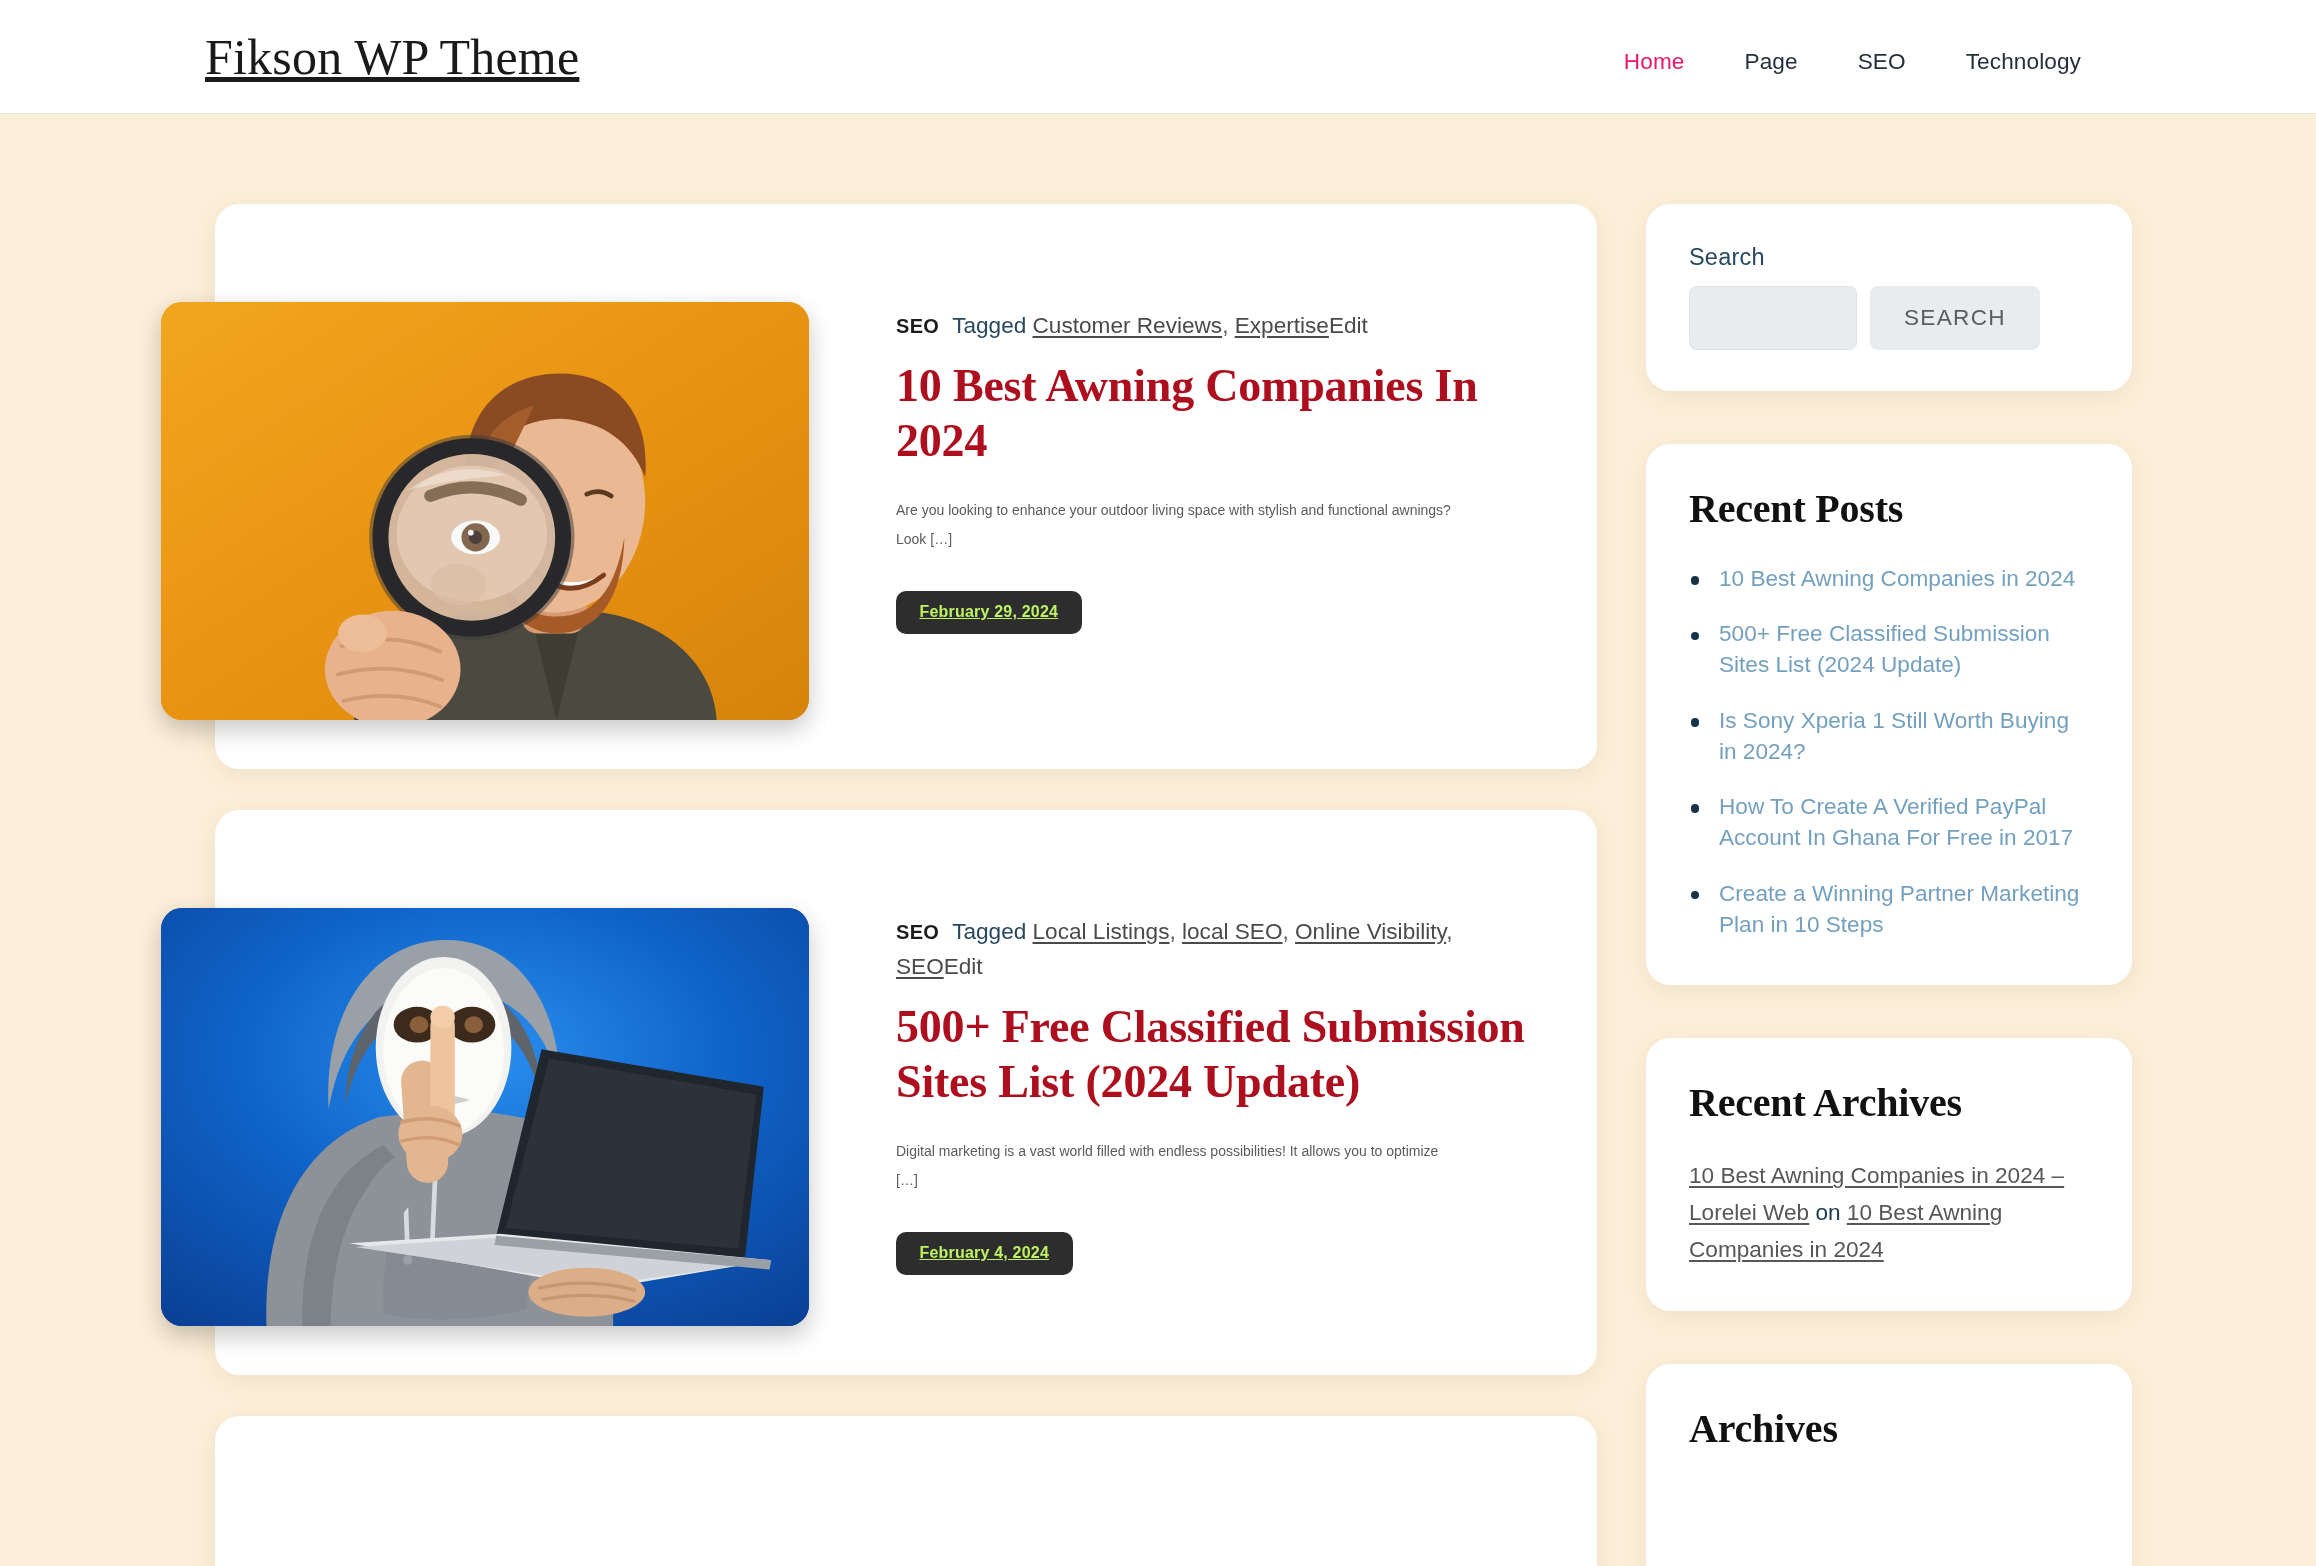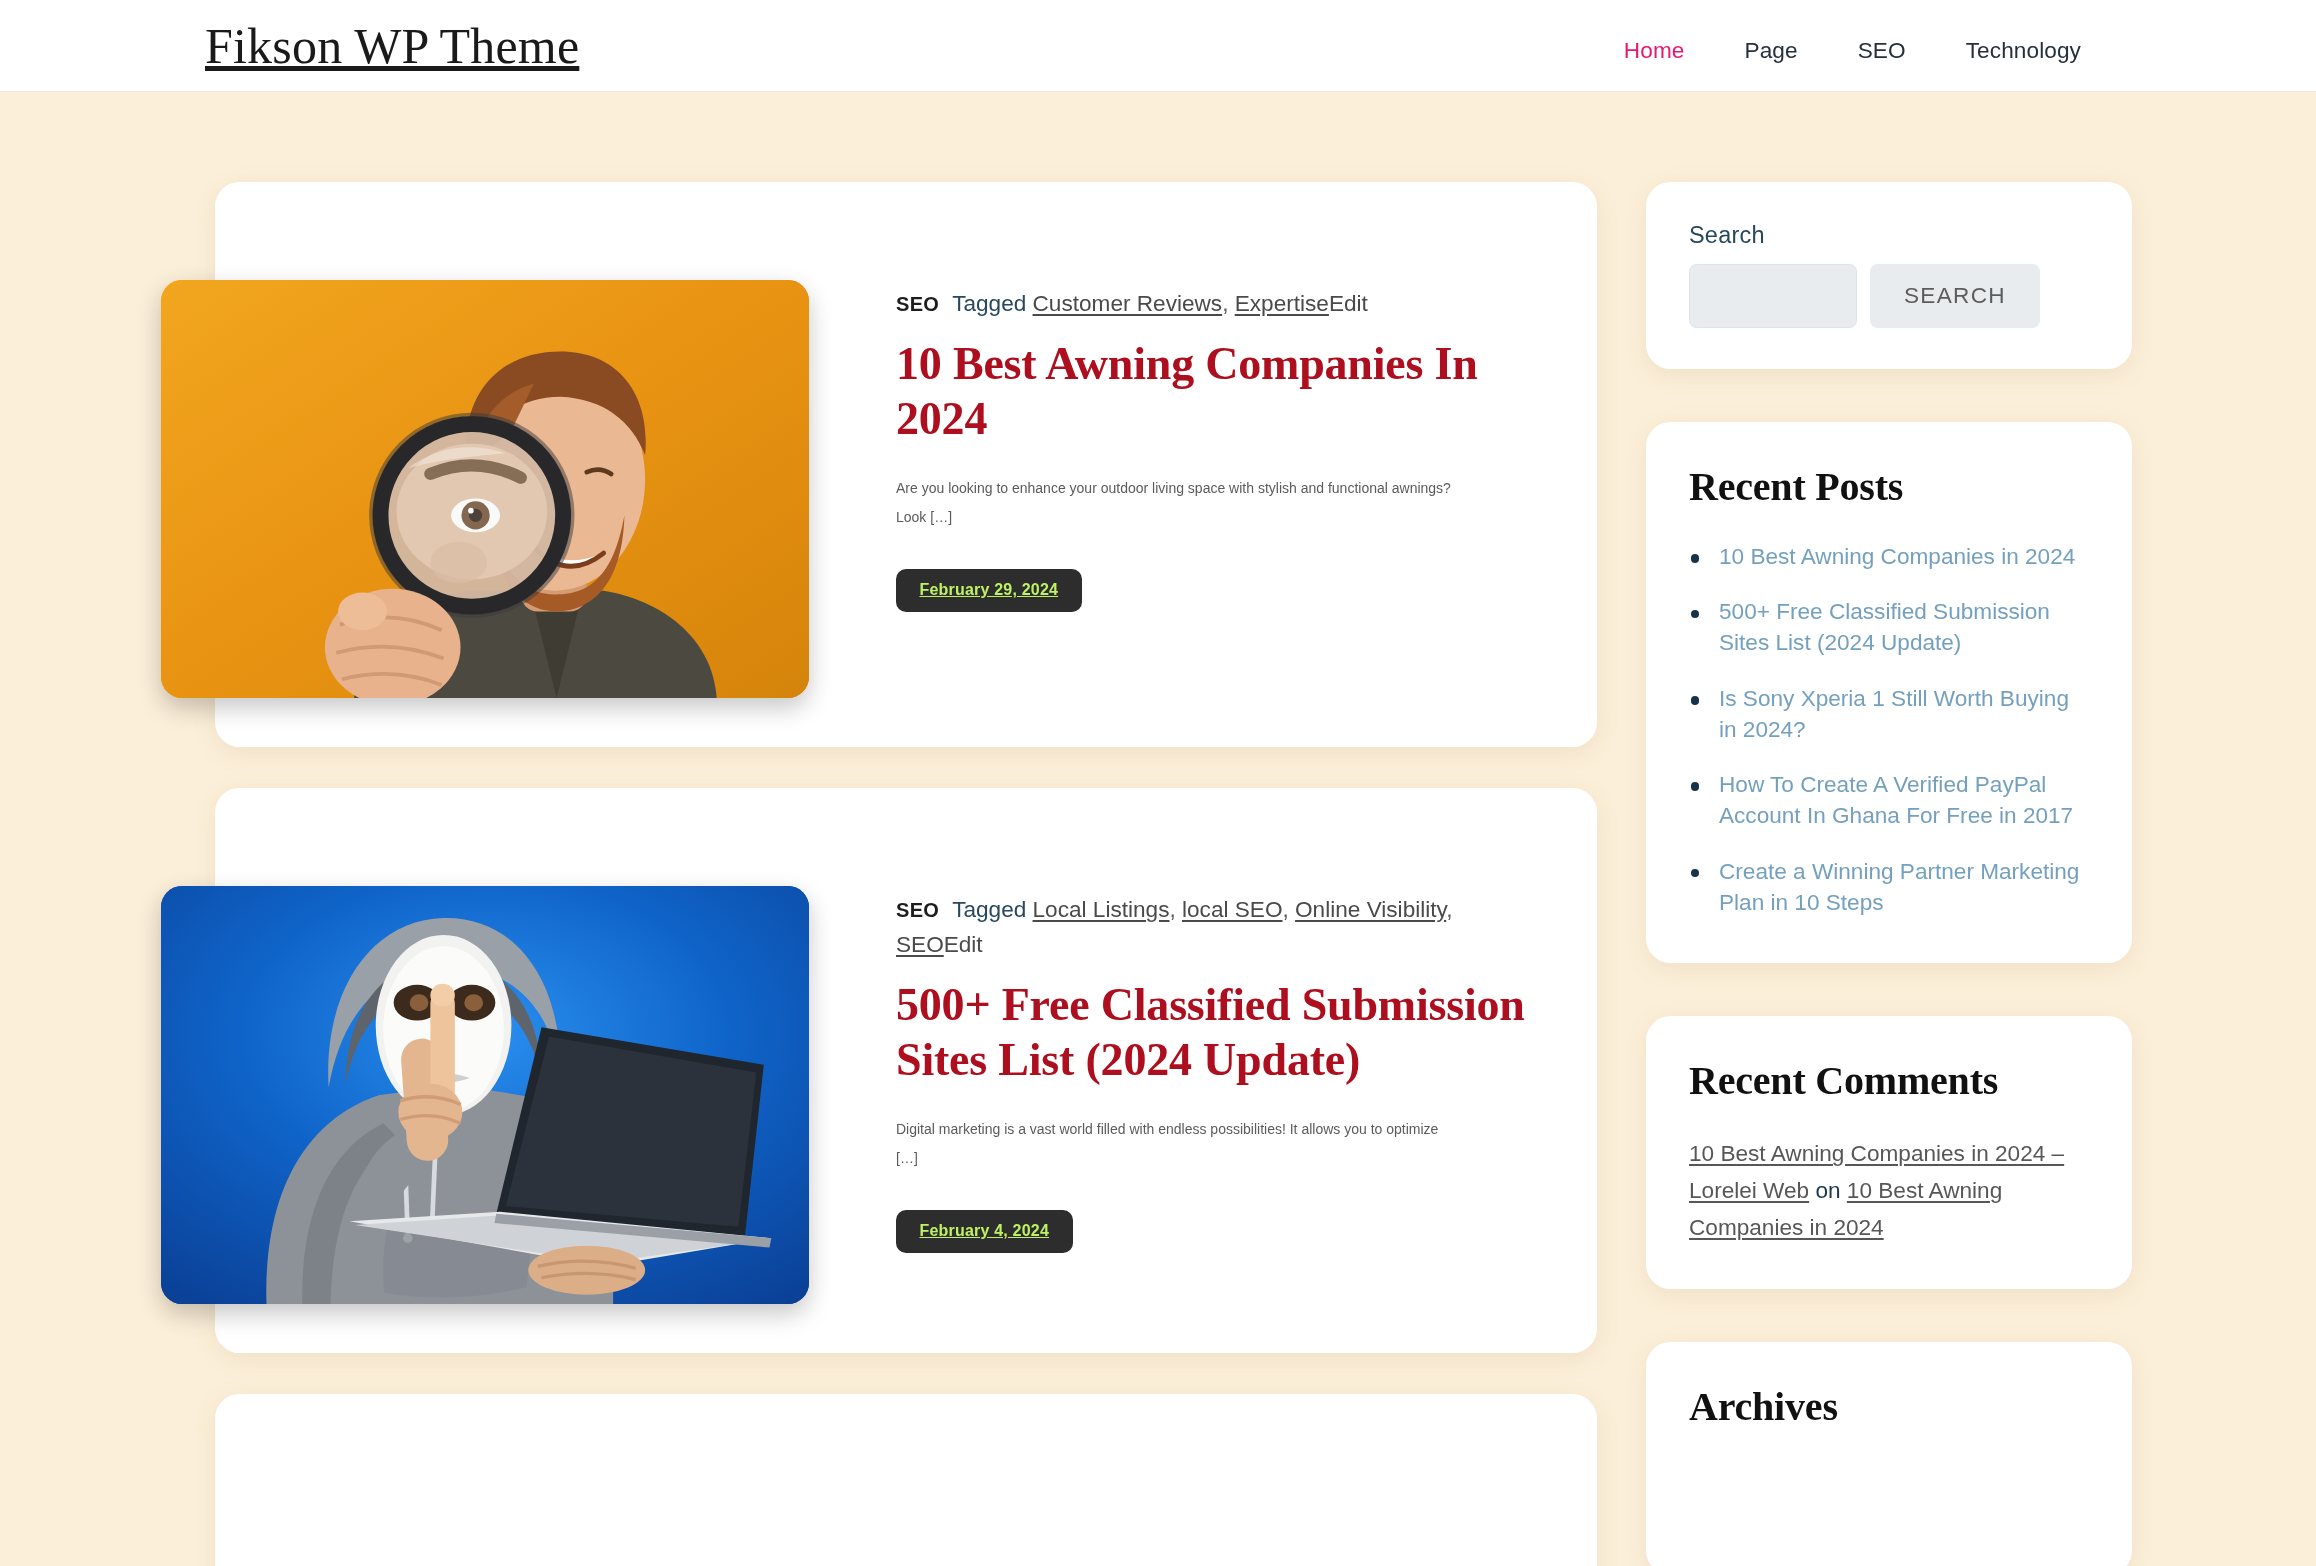--- a/index.html
+++ b/index.html
@@ -12,21 +12,21 @@
 
   body {
     background: #fcefd9;
     font-family: "Liberation Sans", sans-serif;
     -webkit-font-smoothing: antialiased;
   }
 
   
   .site-header {
     background: #ffffff;
-    height: 92px;
+    height: 114px;
     border-bottom: 0.9px solid #e6e6e6;
     display: flex;
     align-items: center;
     padding: 0 205px 0 205px;
   }
 
   .site-title {
     font-family: "Liberation Serif", serif;
     font-size: 50px;
     font-weight: 400;
@@ -448,21 +448,21 @@
       <ul class="recent-list">
         <li><a href="#">10 Best Awning Companies in 2024</a></li>
         <li><a href="#">500+ Free Classified Submission Sites List (2024 Update)</a></li>
         <li><a href="#">Is Sony Xperia 1 Still Worth Buying in 2024?</a></li>
         <li><a href="#">How To Create A Verified PayPal Account In Ghana For Free in 2017</a></li>
         <li><a href="#">Create a Winning Partner Marketing Plan in 10 Steps</a></li>
       </ul>
     </section>
 
     <section class="widget">
-      <h3 class="widget-title">Recent Comments</h3>
+      <h3 class="widget-title">Recent Archives</h3>
       <div class="comment-item"><a href="#">10 Best Awning Companies in 2024 – Lorelei Web</a> <span class="on-word">on</span> <a href="#">10 Best Awning Companies in 2024</a></div>
     </section>
 
     <section class="widget archives-widget">
       <h3 class="widget-title">Archives</h3>
     </section>
 
   </aside>
 </div>
 

